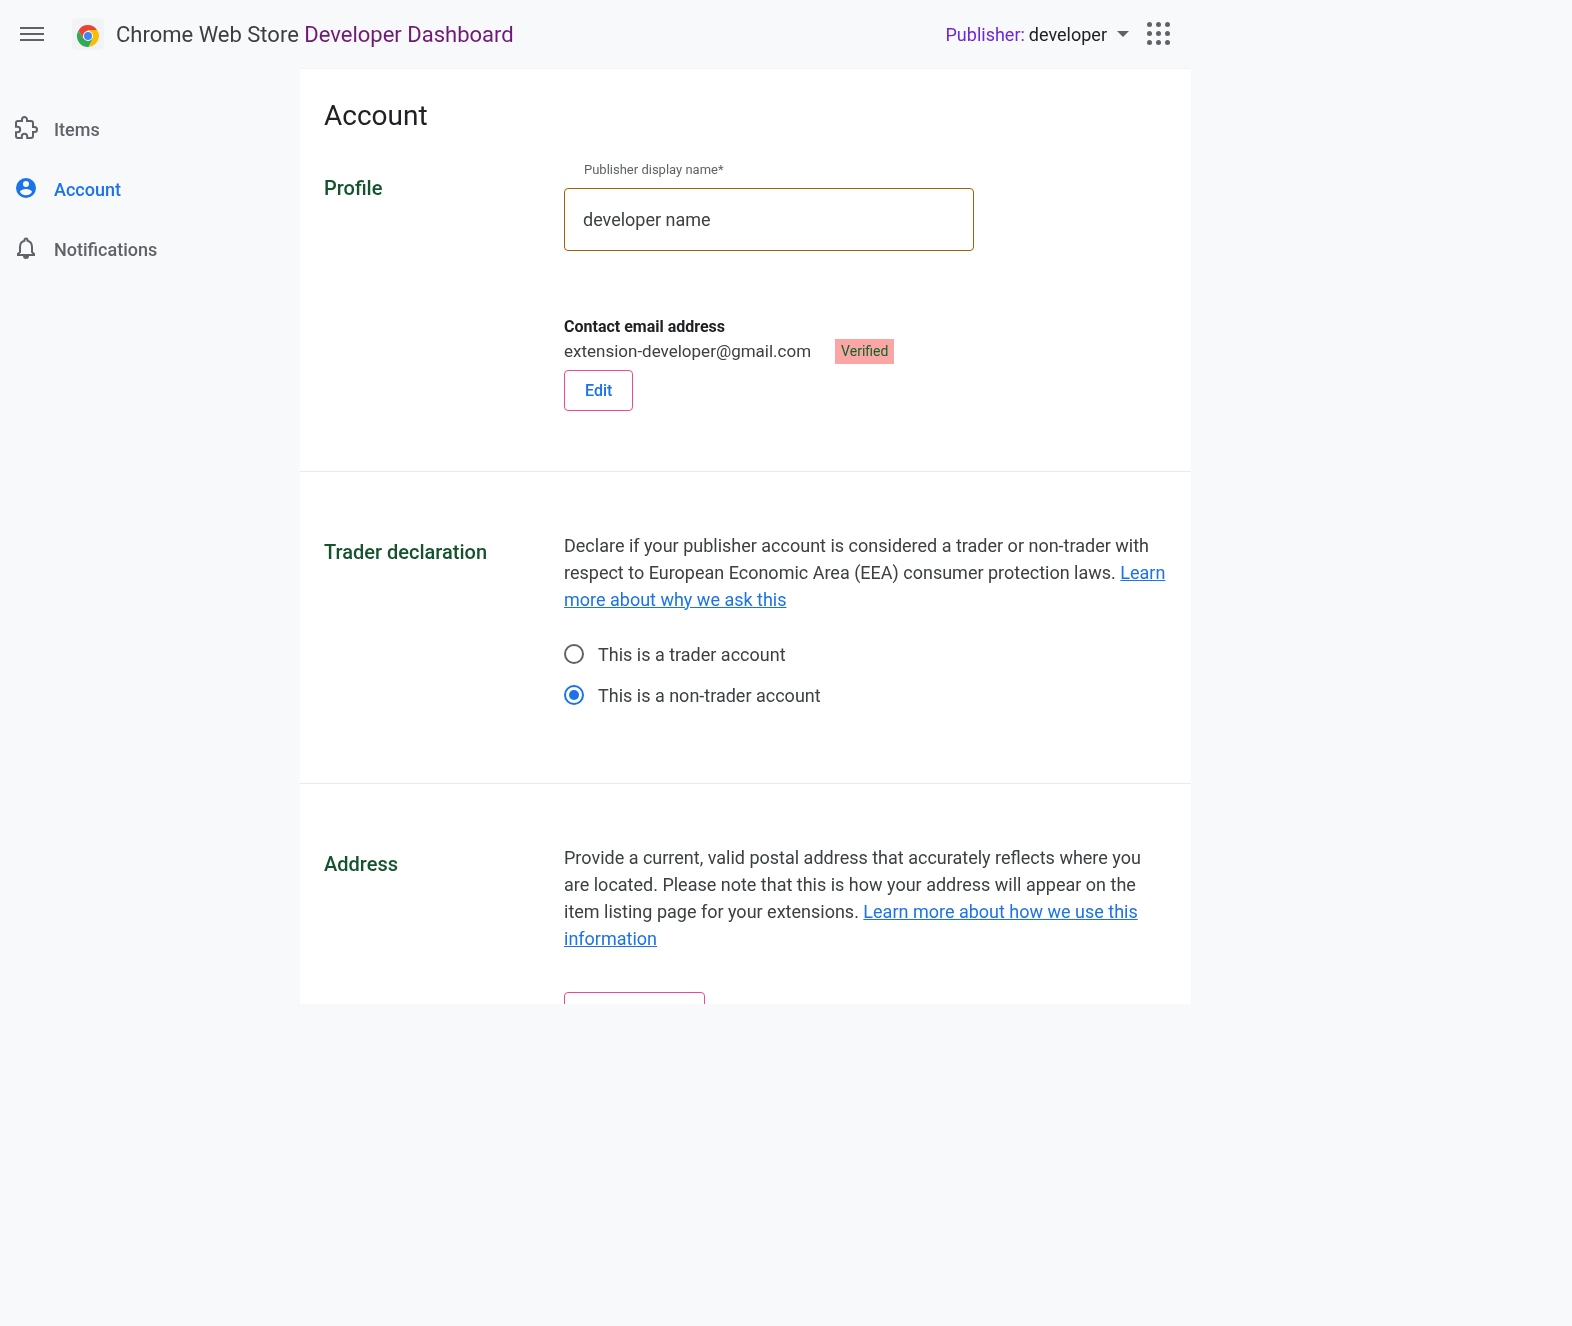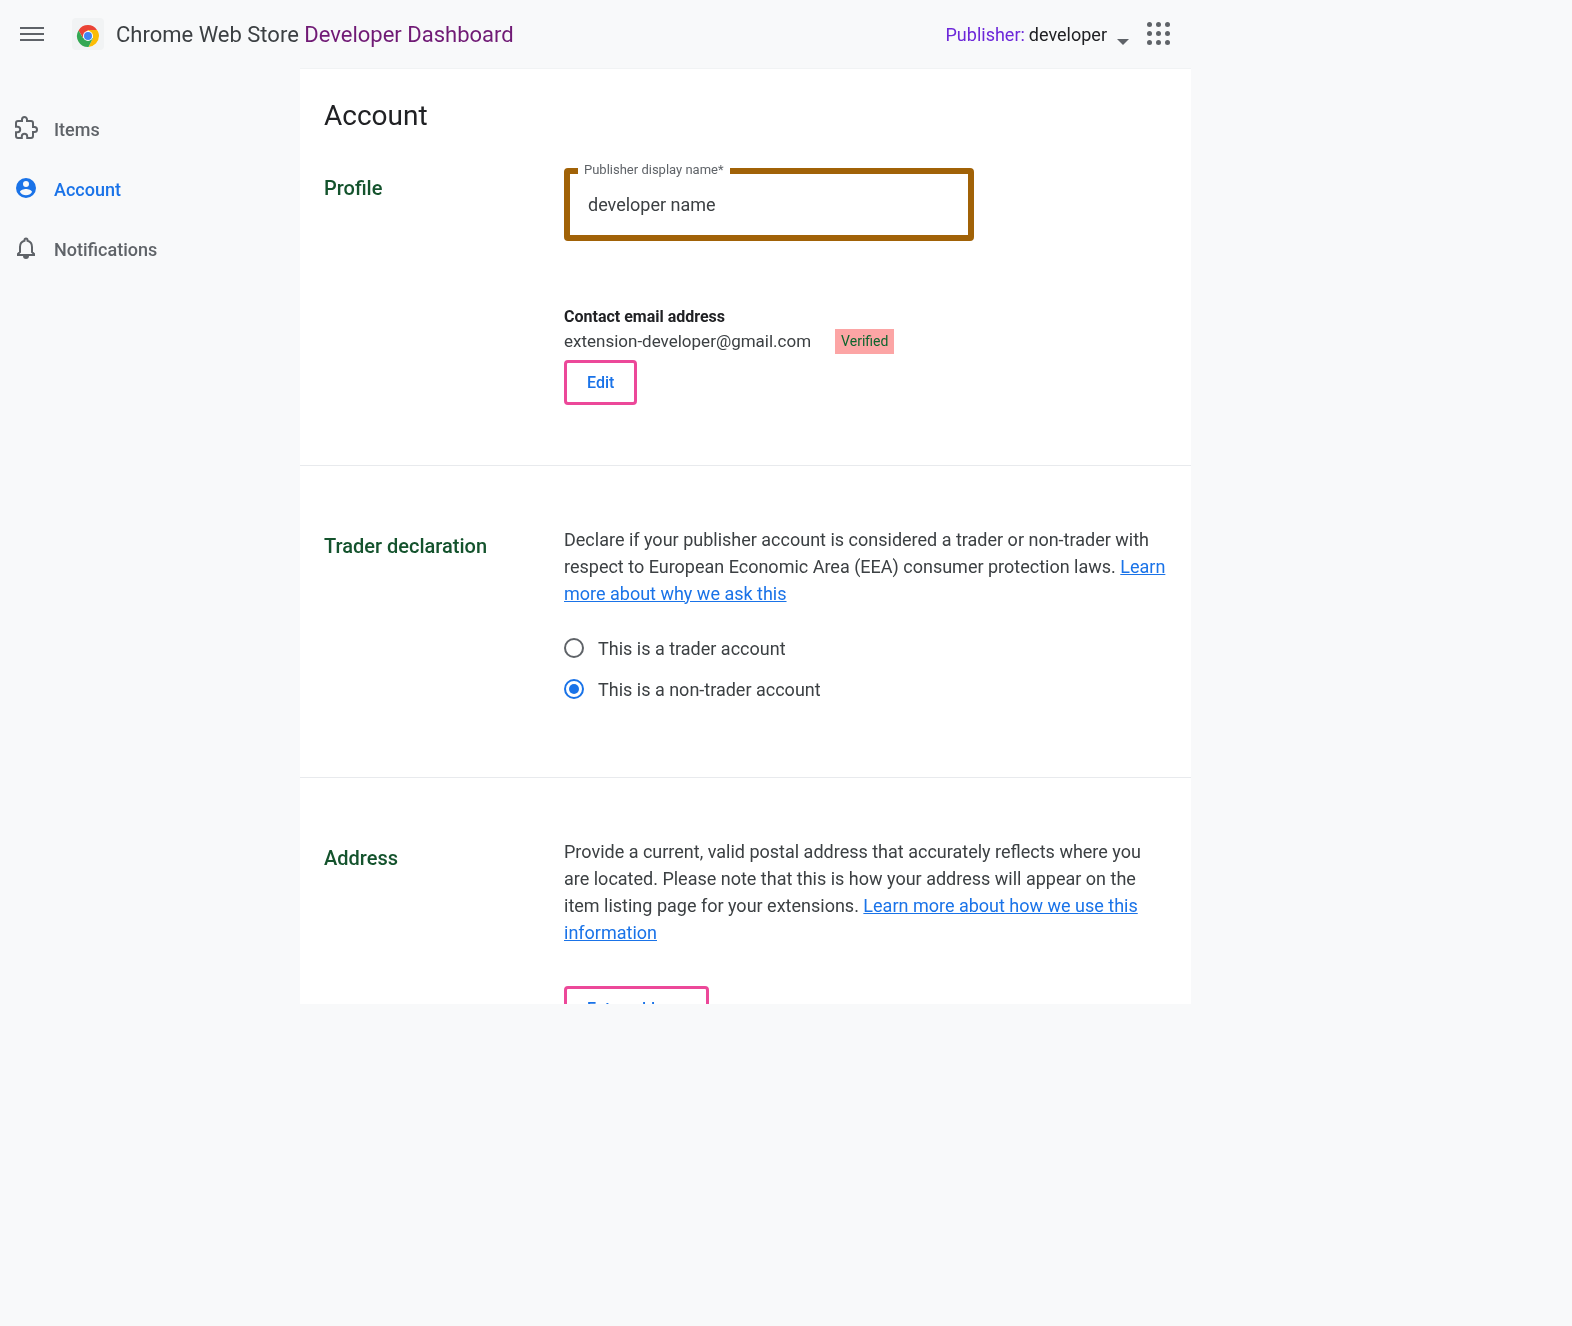--- a/index.html
+++ b/index.html
@@ -49,21 +49,21 @@
     text-align: center;
   }
   .spacer { flex: 1; }
   .publisher-label {
     font-size: 18px;
     color: #6d28d9;
     margin-right: 4px;
   }
   .publisher-dropdown {
     display: flex;
-    align-items: flex-end;
+    align-items: center;
     font-size: 18px;
     color: #202124;
     cursor: pointer;
     margin-right: 18px;
   }
   .caret {
     width: 0; height: 0;
     border-left: 6px solid transparent;
     border-right: 6px solid transparent;
     border-top: 6px solid #5f6368;
@@ -140,27 +140,28 @@
     color: #3c4043;
     line-height: 1.5;
   }
   .text-field {
     position: relative;
     width: 410px;
     margin-bottom: 64px;
   }
   .text-field input {
     width: 100%;
-    border: 6px solid #a16207;
+    border: 1px solid #a16207;
     border-radius: 4px;
     padding: 20px 18px;
     font-size: 18px;
     color: #3c4043;
     outline: none;
     font-family: inherit;
+    margin-top: 20px;
   }
   .text-field .floating-label {
     position: absolute;
     top: -8px;
     left: 14px;
     background: #fff;
     padding: 0 6px;
     font-size: 13px;
     color: #5f6368;
   }
@@ -179,21 +180,21 @@
     font-size: 17px;
     color: #3c4043;
   }
   .badge {
     background: #fca5a5;
     color: #0d652d;
     padding: 2px 6px;
     font-size: 14px;
   }
   .btn {
-    border: 3px solid #ec4899;
+    border: 1px solid #ec4899;
     background: #fff;
     color: #1a73e8;
     border-radius: 4px;
     padding: 10px 20px;
     font-size: 16px;
     font-weight: 500;
     cursor: pointer;
     font-family: inherit;
   }
   .section + .section { padding-top: 60px; }

